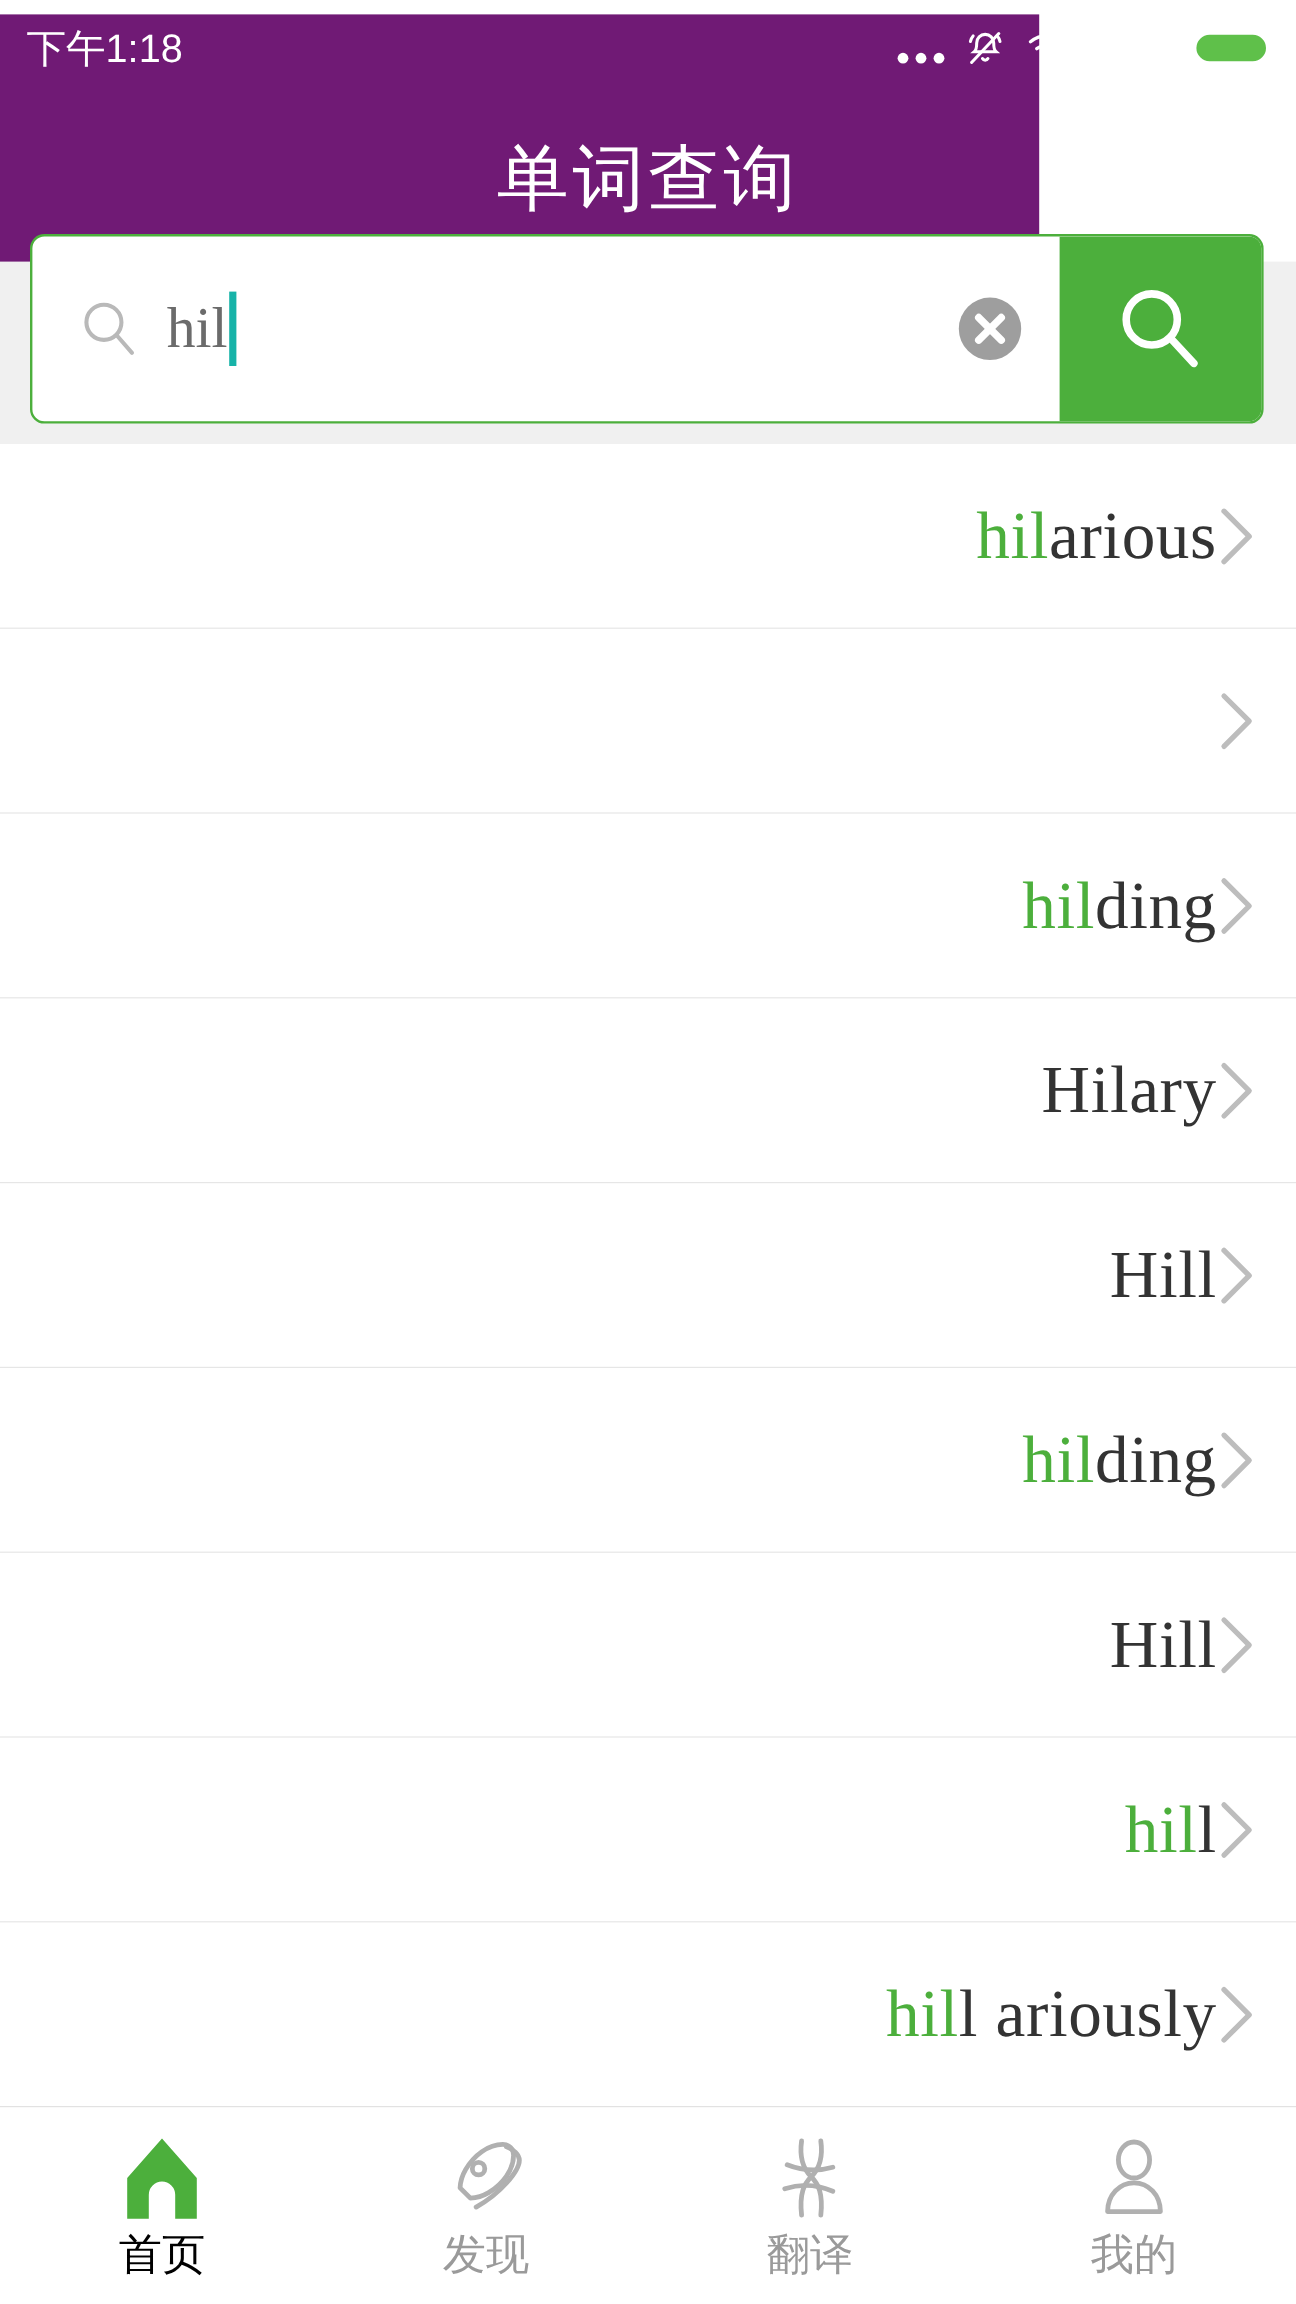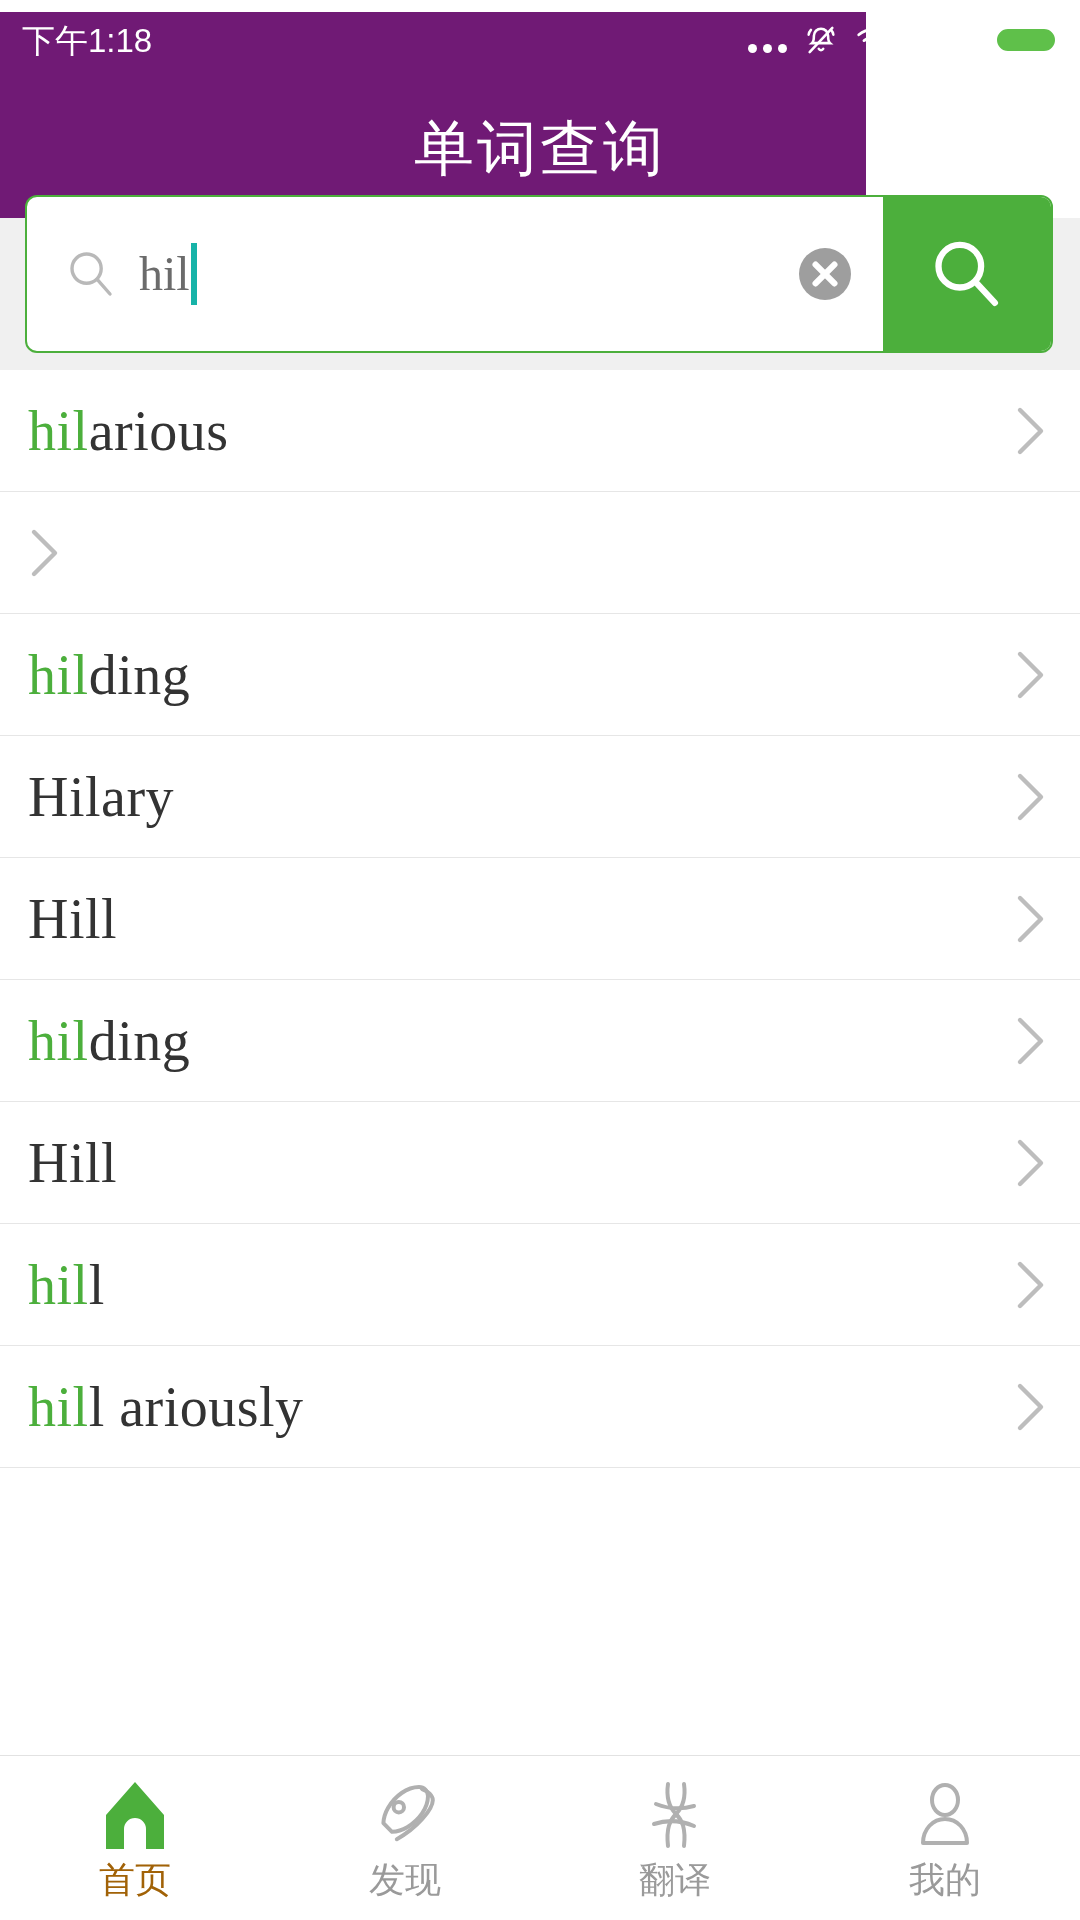--- a/index.html
+++ b/index.html
@@ -79,22 +79,22 @@
     flex:0 0 auto; width:168px; background:#4CAF3C;
     display:flex; align-items:center; justify-content:center;
   }
 
   
   .list {
     position:absolute; left:0; top:370px; width:1080px; height:1385px;
     background:#ffffff;
   }
   .row {
-    position:relative; height:122px; width:1080px;
-    display:flex; align-items:center; justify-content:space-between;
+    position:relative; height:154px; width:1080px;
+    display:flex; align-items:center; justify-content:flex-end;
     padding:0 32px 0 28px;
     border-bottom:1.5px solid #e6e6e6;
   }
   .row:first-child { border-top:none; }
   .word {
     font-family:"Liberation Serif", serif;
     font-size:56px; color:#333333; line-height:1;
     letter-spacing:0.5px; white-space:nowrap;
   }
   .word .hl { color:#4CAF3C; }
@@ -109,21 +109,21 @@
   .tab {
     flex:1; height:100%;
     display:flex; flex-direction:column; align-items:center; justify-content:center;
     gap:12px;
   }
   .tab-icon { height:72px; display:flex; align-items:flex-end; justify-content:center; }
   .tab-label {
     font-size:36px; color:#9a9a9a;
     font-family:"DejaVu Sans", sans-serif; line-height:1;
   }
-  .tab.active .tab-label { color:#a16207; }
+  .tab.active .tab-label { color:#000000; }
 </style>
 </head>
 <body>
 
 <div id="app">
 
   <div class="header">
 
     <div class="statusbar">
       <div class="status-time">下午1:18</div>

